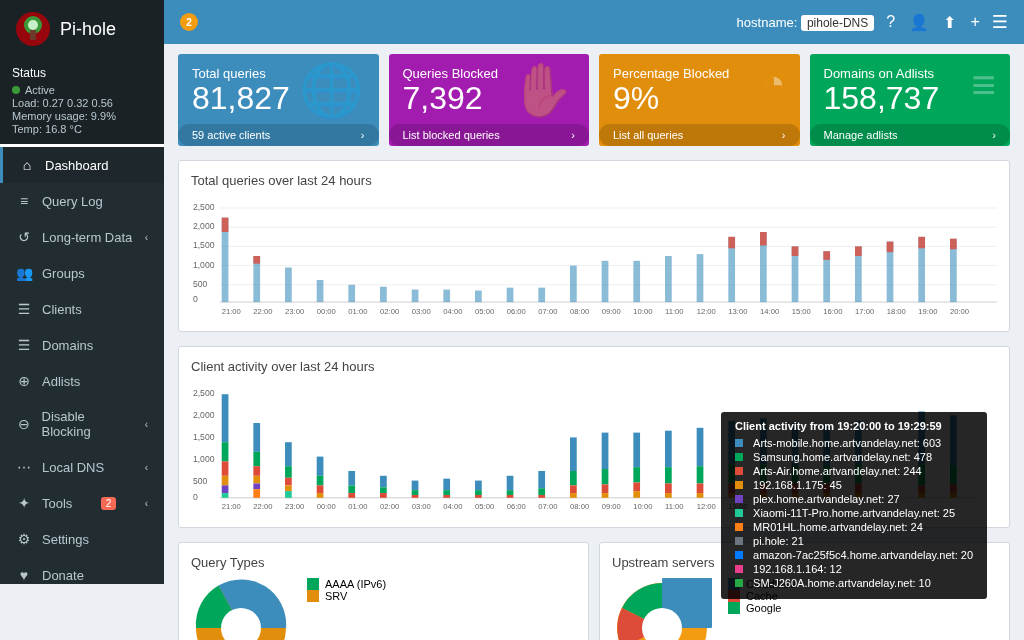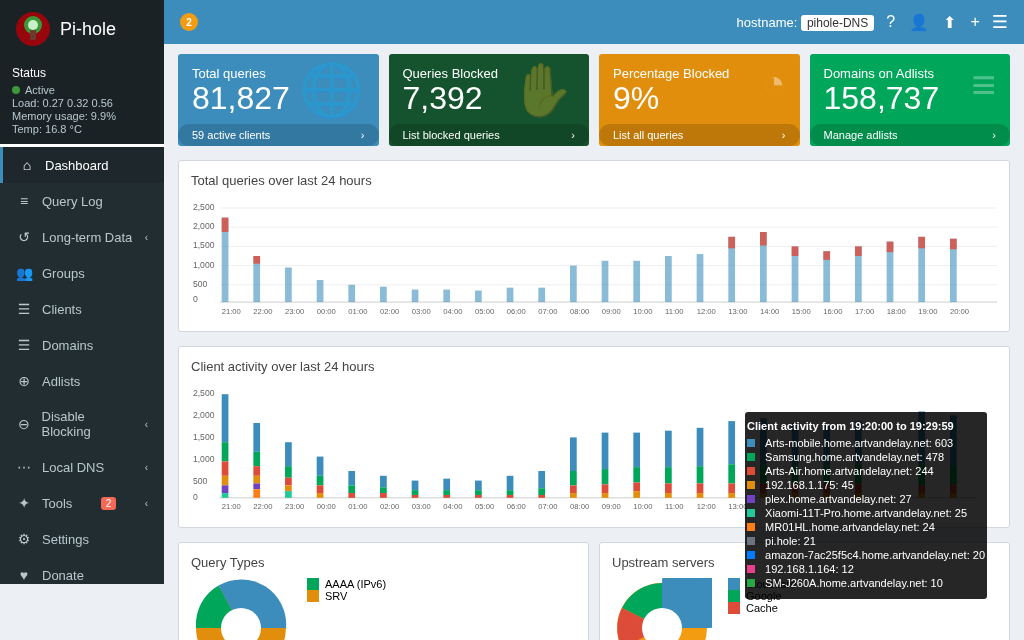--- a/index.html
+++ b/index.html
@@ -124,21 +124,21 @@
     .stat-card {
       border-radius: 3px;
       padding: 12px 14px 0 14px;
       color: #fff;
       position: relative;
       min-height: 90px;
       overflow: hidden;
     }
     .stat-card.blue { background: #00a65a; }
     .stat-card.blue { background: #3c8dbc; }
-    .stat-card.red { background: #14532d; }
+    .stat-card.red { background: #a21caf; }
     .stat-card.yellow { background: #e08e0b; }
     .stat-card.green { background: #00a65a; }
     .stat-card-label { font-size: 13px; font-weight: 400; margin-bottom: 0; }
     .stat-card-value { font-size: 32px; font-weight: 300; line-height: 1.1; }
     .stat-card-icon {
       position: absolute;
       right: 14px;
       top: 10px;
       font-size: 52px;
       opacity: 0.3;
@@ -182,21 +182,21 @@
       padding: 12px;
       min-height: 120px;
     }
     .panel-title { font-size: 13px; color: #444; margin-bottom: 8px; }
 
     
     .tooltip-box {
       position: absolute;
       background: rgba(0,0,0,0.85);
       color: #fff;
-      padding: 8px 2px;
+      padding: 8px 14px;
       border-radius: 3px;
       font-size: 11px;
       min-width: 220px;
       z-index: 10;
       right: 10px;
       top: 30px;
     }
     .tooltip-title { font-weight: bold; margin-bottom: 5px; font-size: 11px; }
     .tooltip-row { display: flex; align-items: center; gap: 10px; margin: 2px 0; }
     .tooltip-dot { width: 8px; height: 8px; border-radius: 0; display: inline-block; flex-shrink: 0; }
@@ -685,26 +685,26 @@
             <path d="M50,50 L50,5 A45,45 0 0,0 10,30 Z" fill="#00a65a"></path>
             <path d="M50,50 L10,30 A45,45 0 0,0 10,70 Z" fill="#dd4b39"></path>
             <circle cx="50" cy="50" r="20" fill="#fff"></circle>
           </svg>
           <div class="pie-legend">
             <div class="legend-row">
               <span class="legend-box" style="background:#3c8dbc;"></span>
               <span>Cloudflare</span>
             </div>
             <div class="legend-row">
+              <span class="legend-box" style="background:#dd4b39;"></span>
+              <span>Cache</span>
+            </div>
+            <div class="legend-row">
               <span class="legend-box" style="background:#00a65a;"></span>
               <span>Google</span>
             </div>
-            <div class="legend-row">
-              <span class="legend-box" style="background:#dd4b39;"></span>
-              <span>Cache</span>
-            </div>
           </div>
         </div>
       </div>
     </div>
 
   </div>
 </div>
 
 </body></html>

